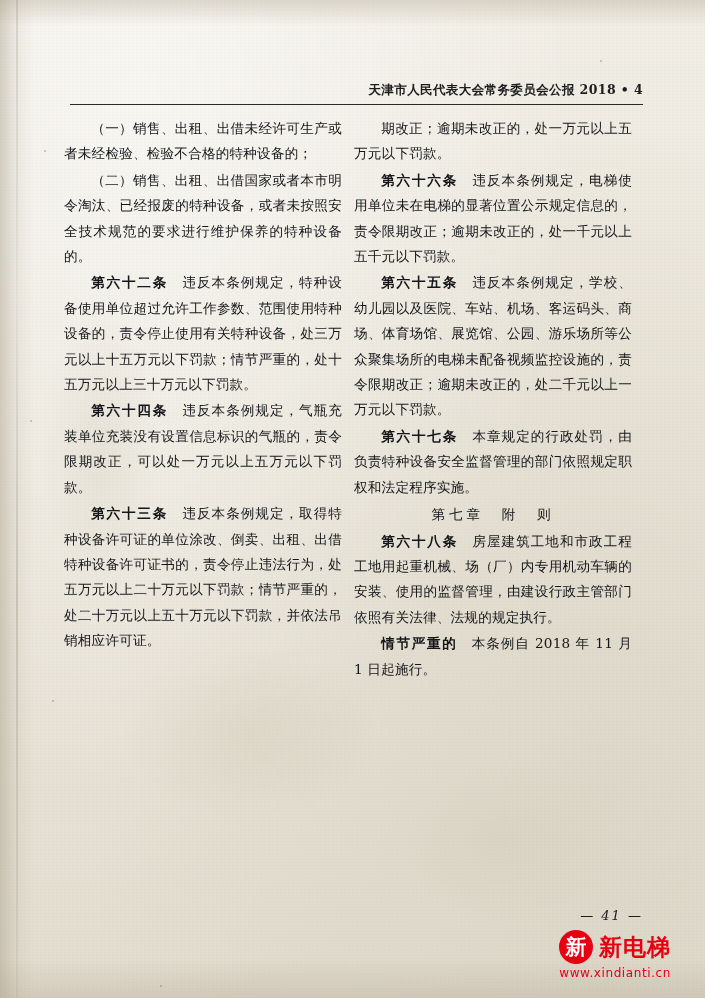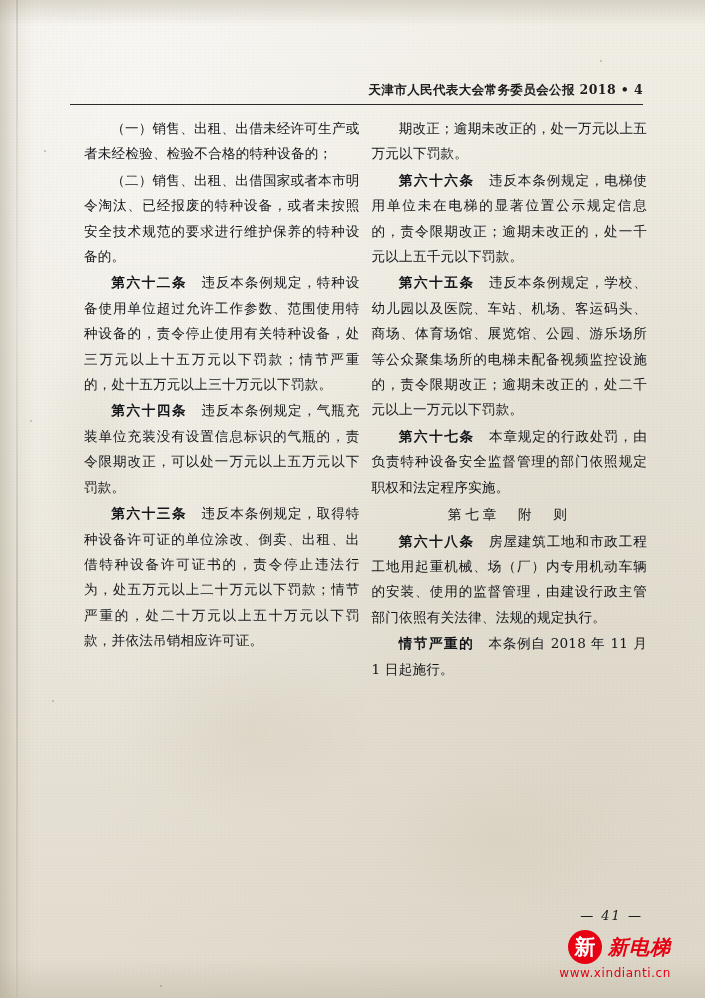--- a/index.html
+++ b/index.html
@@ -80,21 +80,21 @@
     left: 70px;
     right: 62px;
     height: 1px;
     background: #2a2a2a;
   }
 
   
   .columns {
     position: absolute;
     top: 116px;
-    left: 84px;
+    left: 64px;
     right: 58px;
     display: flex;
     gap: 12px;
   }
   .col {
     width: 278px;
     color: #14161a;
   }
   p.para {
     margin: 0 0 1px 0;
@@ -154,26 +154,25 @@
     border-radius: 50%;
     background: #e60012;
     color: #fff;
     font-size: 21px;
     line-height: 34px;
     text-align: center;
     font-weight: bold;
     font-family: "DejaVu Sans", sans-serif;
   }
   .logo-text {
-    font-size: 20px;
+    font-size: 23px;
     font-weight: bold;
     color: #e60012;
     letter-spacing: 1px;
     font-family: "DejaVu Sans", sans-serif;
-    font-style: italic;
   }
   .logo-url {
     margin-top: 2px;
     font-size: 12px;
     color: #e60012;
     letter-spacing: .6px;
     font-family: "DejaVu Sans", sans-serif;
   }
   
   .stain {

